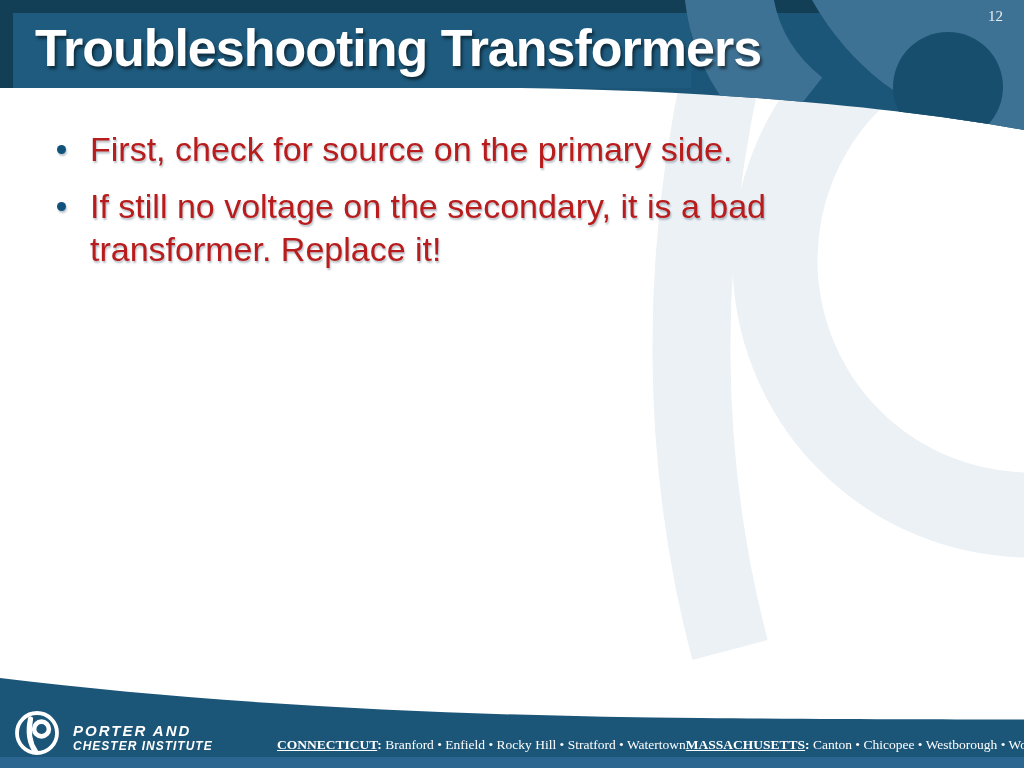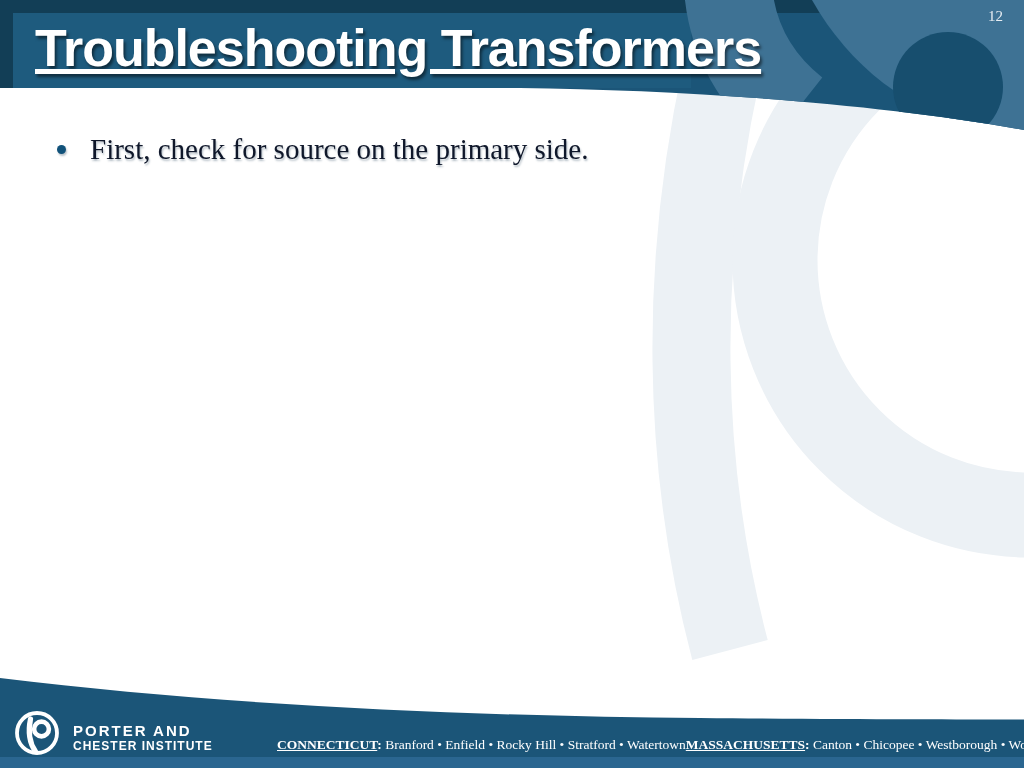--- a/index.html
+++ b/index.html
@@ -5,48 +5,46 @@
   html,body{margin:0;padding:0;}
   body{width:1024px;height:768px;position:relative;overflow:hidden;
        font-family:"Liberation Sans",sans-serif;background:#fff;}
   #bg{position:absolute;left:0;top:0;width:1024px;height:768px;z-index:0;}
 
   .slide-title{
     position:absolute;left:35px;top:18px;z-index:3;
     font-size:52px;font-weight:bold;letter-spacing:-1px;line-height:60px;
     color:#ffffff;text-shadow:2px 3px 3px rgba(0,0,0,0.5);
     white-space:nowrap;
-    text-decoration:underline;
   }
   .slide-number{
     position:absolute;left:988px;top:8px;z-index:3;
     font-family:"Liberation Serif",serif;font-size:15px;color:#e8eef3;
   }
   .bullets{
     position:absolute;left:57px;top:128px;width:950px;z-index:2;
     list-style:none;margin:0;padding:0;
   }
   .bullet-item{
     display:flex;align-items:flex-start;margin:0 0 14px 0;
   }
   .bullet-dot{
     flex:0 0 auto;width:9px;height:9px;border-radius:50%;
     background:#11527a;margin:17px 24px 0 0;
     box-shadow:1px 2px 2px rgba(23,52,77,0.30);
   }
   .bullet-text{
-    flex:1 1 auto;font-size:29px;line-height:43px;color:#0f172a;
+    flex:1 1 auto;font-size:34px;line-height:43px;color:#b91c1c;
     white-space:pre-line;
     text-shadow:1px 2px 2px rgba(23,52,77,0.32);
-    font-family:Liberation Serif, serif;
   }
 
   .footer-name{
     position:absolute;left:73px;top:723px;z-index:3;color:#ffffff;
-    font-weight:bold;white-space:nowrap;
+    font-style:italic;font-weight:bold;white-space:nowrap;
   }
   .footer-name .line1{display:block;font-size:15px;letter-spacing:2px;line-height:15px;}
   .footer-name .line2{display:block;font-size:12px;letter-spacing:1px;line-height:16px;}
 
   .footer-cities{
     position:absolute;left:277px;top:737px;width:737px;z-index:3;
     display:flex;justify-content:space-between;align-items:baseline;
     font-family:"Liberation Serif",serif;font-size:13.5px;line-height:16px;
     color:#ffffff;white-space:nowrap;
   }
@@ -96,20 +94,25 @@
 
 <div class="slide-title">Troubleshooting Transformers</div>
 
 <div class="slide-number">12</div>
 
 <ul class="bullets">
   <li class="bullet-item">
     <span class="bullet-dot"></span>
     <span class="bullet-text">First, check for source on the primary side.</span>
   </li>
+  <li class="bullet-item">
+    <span class="bullet-dot"></span>
+    <span class="bullet-text">If still no voltage on the secondary, it is a bad
+transformer. Replace it!</span>
+  </li>
 </ul>
 
 <div class="footer-name">
   <span class="line1">PORTER AND</span>
   <span class="line2">CHESTER INSTITUTE</span>
 </div>
 
 <div class="footer-cities">
   <span>
     <span class="state-label">CONNECTICUT</span><span class="state-colon">:</span>

